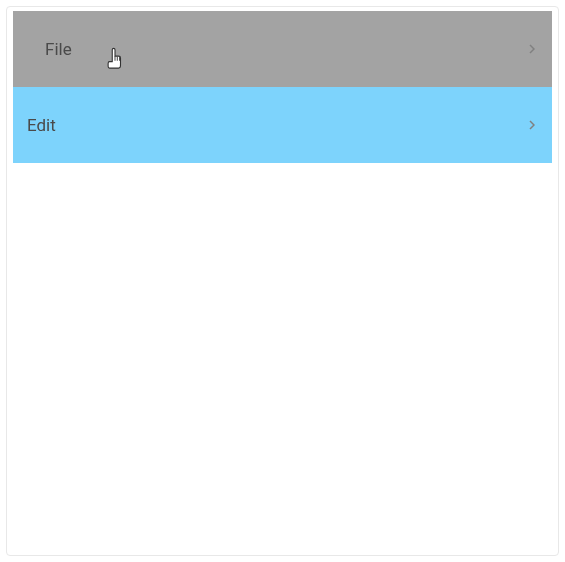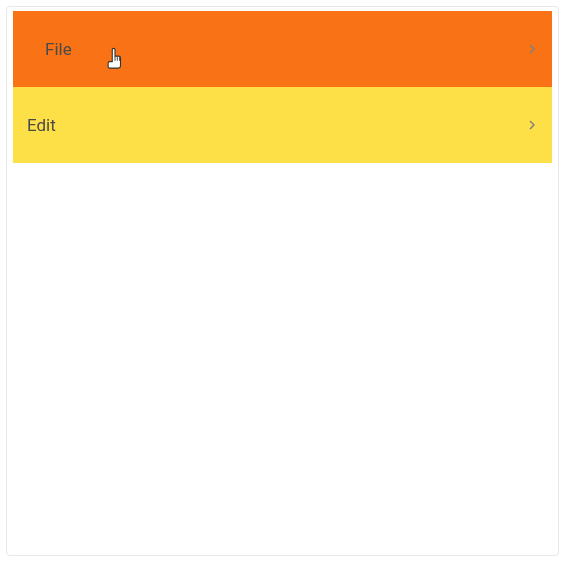--- a/index.html
+++ b/index.html
@@ -25,24 +25,24 @@
     .menu-item {
       display: flex;
       align-items: center;
       justify-content: space-between;
       height: 76px;
       padding: 0 14px 0 14px;
       cursor: pointer;
       color: #4a4a4a;
       font-size: 17px;
       font-weight: 400;
-      background: #fde047;
+      background: #7dd3fc;
     }
     .menu-item.hovered {
-      background: #f97316;
+      background: #a3a3a3;
       padding-left: 32px;
     }
     .menu-label {
       flex: 0 0 auto;
     }
     .chevron {
       flex: 0 0 auto;
       width: 12px;
       height: 12px;
       display: flex;

